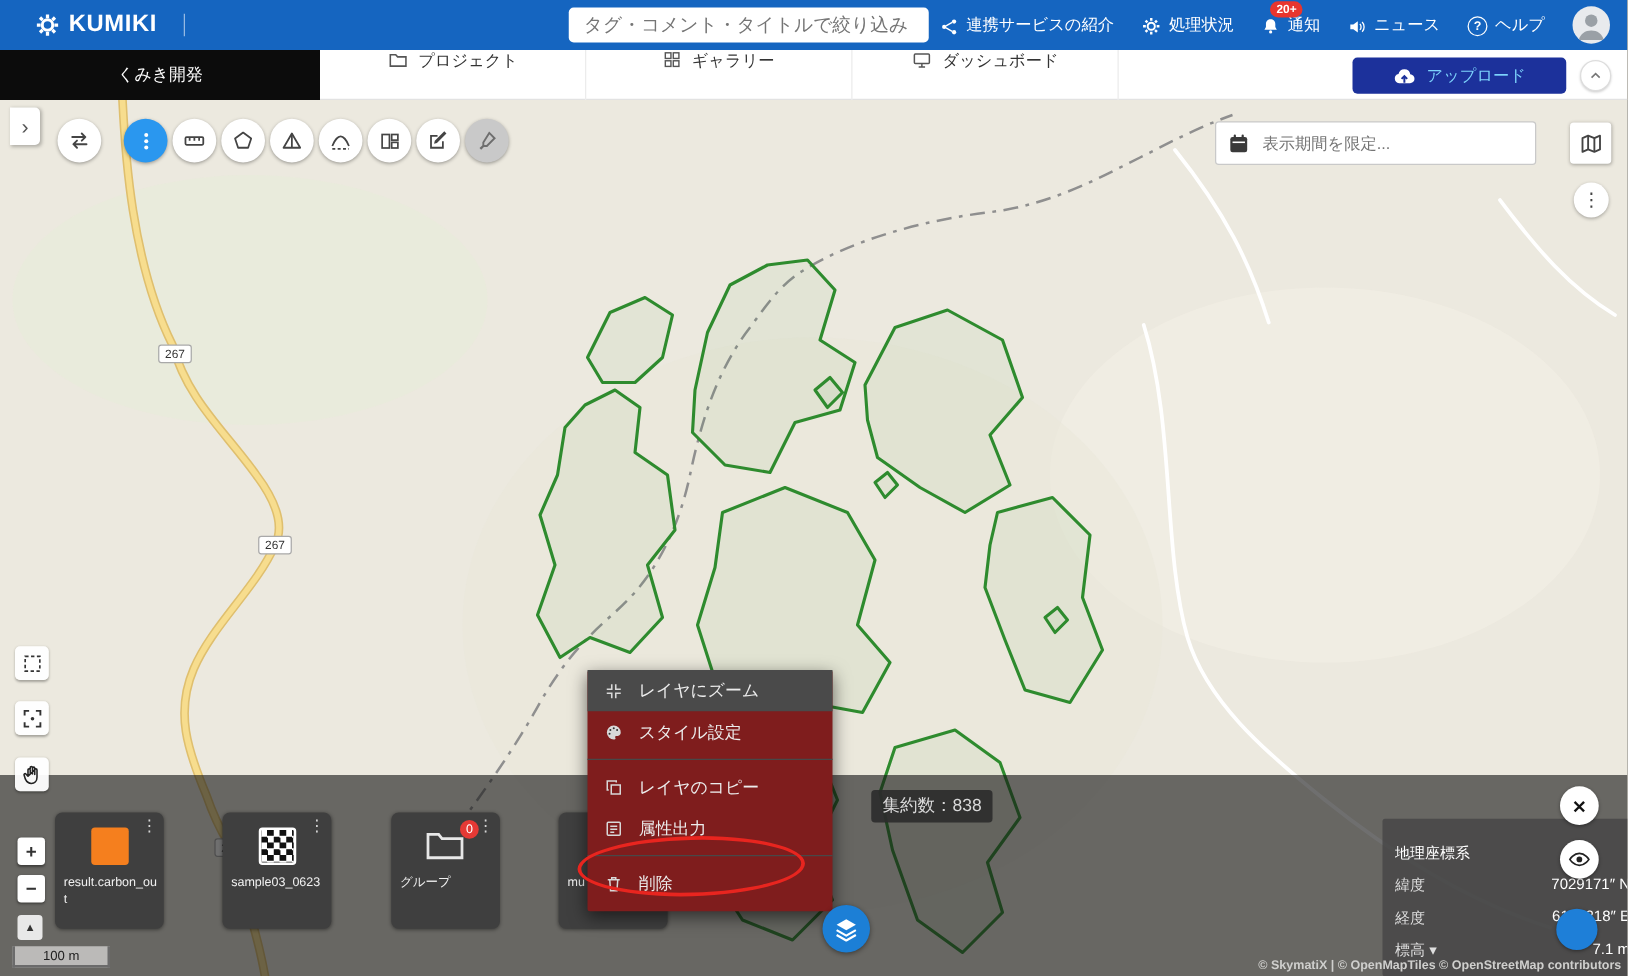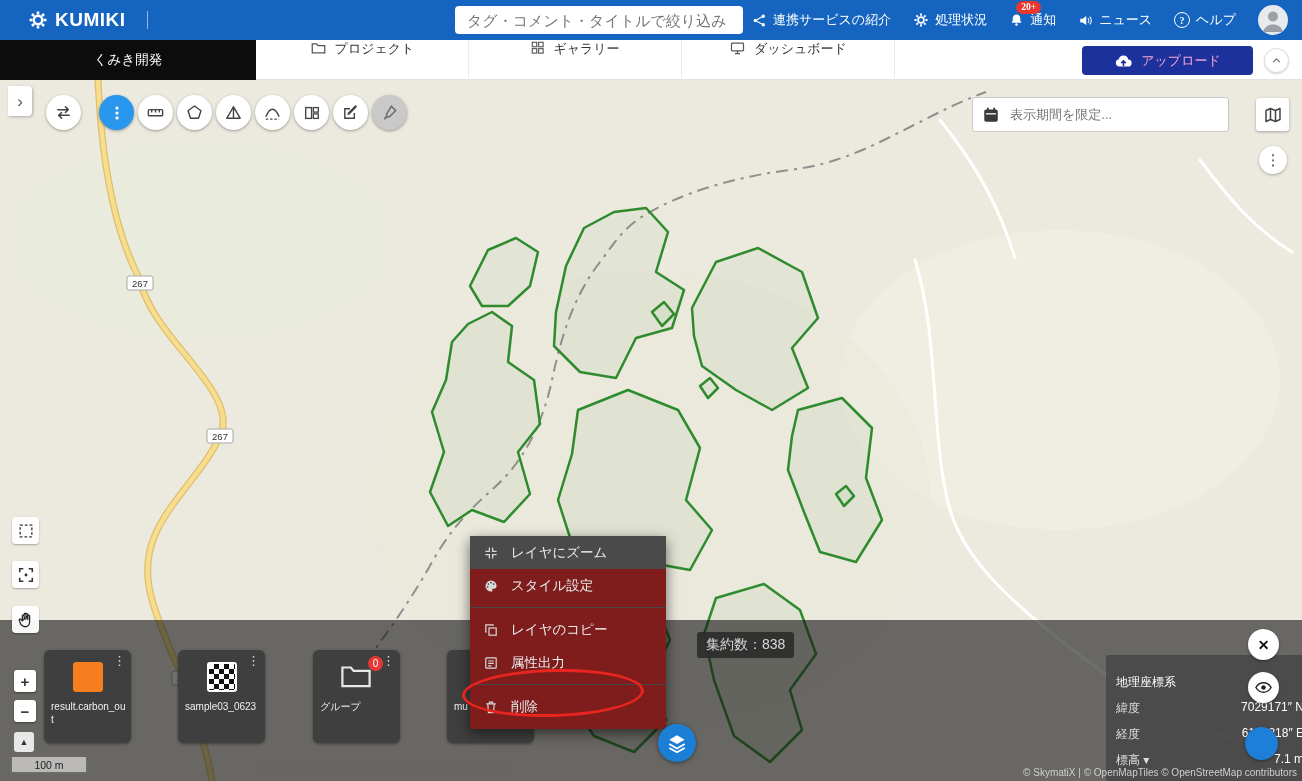--- a/index.html
+++ b/index.html
@@ -6,30 +6,30 @@
   body { margin:0; font-family:"Liberation Sans","DejaVu Sans",sans-serif; background:#555; }
   .app { position:relative; width:1302px; height:781px; overflow:hidden; background:#ece9df; }
 
   
   .topbar { position:absolute; top:0; left:0; width:100%; height:40px; background:#1565c0; color:#fff; display:flex; align-items:center; z-index:20; }
   .brand { display:flex; align-items:center; gap:7px; padding-left:28px; font-weight:bold; font-size:19px; letter-spacing:.5px; }
   .brand-divider { width:1px; height:18px; background:rgba(255,255,255,.55); margin-left:14px; }
   .search-wrap { position:absolute; left:455px; top:6px; width:288px; height:28px; background:#fff; border-radius:4px; display:flex; align-items:center; }
   .search-wrap input { border:none; outline:none; width:100%; padding:0 12px; font-size:15px; background:transparent; color:#333; }
   .top-nav { margin-left:auto; display:flex; align-items:center; gap:22px; padding-right:14px; font-size:13px; }
-  .nav-item { display:flex; align-items:center; gap:6px; cursor:pointer; position:relative; white-space:nowrap;font-family:Liberation Serif, serif; }
+  .nav-item { display:flex; align-items:flex-end; gap:6px; cursor:pointer; position:relative; white-space:nowrap; }
   .badge-red { position:absolute; top:-10px; left:7px; background:#e8352e; border-radius:9px; padding:1px 5px; font-size:9.5px; font-weight:bold; line-height:1.2; }
   .help-circle { width:16px; height:16px; border:1.5px solid #fff; border-radius:50%; display:flex; align-items:center; justify-content:center; font-size:10px; font-weight:bold; }
   .avatar { width:30px; height:30px; border-radius:50%; background:#e8eaed; display:flex; align-items:center; justify-content:center; overflow:hidden; }
 
   
   .tabbar { position:absolute; top:40px; left:0; width:100%; height:40px; background:#fff; border-bottom:1px solid #e2e2e2; display:flex; align-items:center; z-index:20; }
   .workspace-tab { width:256px; height:40px; background:#0c0c0c; color:#fff; display:flex; align-items:center; justify-content:center; font-size:13.5px; cursor:pointer; }
   .tab { width:213px; height:40px; display:flex; justify-content:center; gap:8px; font-size:13px; color:#333; border-right:1px solid #ececec; cursor:pointer; }
-  .upload-btn { position:absolute; right:49px; top:6px; width:171px; height:29px; background:#1c319b; color:#f9a8d4; border:none; border-radius:4px; font-size:13px; display:flex; align-items:center; justify-content:center; gap:8px; cursor:pointer; }
+  .upload-btn { position:absolute; right:49px; top:6px; width:171px; height:29px; background:#1c319b; color:#7dd3fc; border:none; border-radius:4px; font-size:13px; display:flex; align-items:center; justify-content:center; gap:8px; cursor:pointer; }
   .collapse-btn { position:absolute; right:13px; top:8px; width:25px; height:25px; border-radius:50%; background:#fff; border:1px solid #ddd; box-shadow:0 1px 2px rgba(0,0,0,.18); display:flex; align-items:center; justify-content:center; cursor:pointer; padding:0; }
 
   
   .map { position:absolute; top:80px; left:0; width:1302px; height:701px; }
   .basemap { position:absolute; left:0; top:0; }
   .panel-expand { position:absolute; left:8px; top:6px; width:24px; height:30px; background:#fff; border:none; border-radius:0 4px 4px 0; box-shadow:1px 1px 3px rgba(0,0,0,.25); font-size:17px; color:#555; cursor:pointer; z-index:4; line-height:1; }
   .tools { position:absolute; left:46px; top:15px; display:flex; gap:4px; z-index:4; }
   .tool { width:35px; height:35px; border-radius:50%; background:#fff; box-shadow:0 1px 3px rgba(0,0,0,.35); display:flex; align-items:center; justify-content:center; border:none; cursor:pointer; padding:0; }
   .tool.first { margin-right:14px; }
   .tool.active { background:#2a97ef; }
@@ -63,21 +63,21 @@
   .annotation { position:absolute; left:462px; top:589px; width:182px; height:48px; border:3px solid #e8251f; border-radius:50%; transform:rotate(-1.5deg); z-index:8; pointer-events:none; }
   .cluster { position:absolute; left:658px; top:644px; width:38px; height:38px; border-radius:50%; background:#1c7fd6; display:flex; align-items:center; justify-content:center; z-index:7; box-shadow:0 1px 4px rgba(0,0,0,.45); border:none; cursor:pointer; }
 
   
   .coords { position:absolute; left:1106px; top:575px; width:208px; height:126px; background:rgba(70,70,70,.84); color:#fff; z-index:4; padding:19px 10px; font-size:12px; border-radius:2px; }
   .coords .title { font-size:12px; color:#fff; }
   .crow { display:flex; justify-content:space-between; margin-top:9px; color:#dedede; }
   .crow .val { color:#fff; }
   .circle-white { position:absolute; left:1248px; width:31px; height:31px; border-radius:50%; background:#fff; border:none; box-shadow:0 1px 3px rgba(0,0,0,.4); display:flex; align-items:center; justify-content:center; z-index:5; cursor:pointer; padding:0; }
   .burger { position:absolute; left:1245px; top:647px; width:33px; height:33px; border-radius:50%; background:#1e7fd8; border:none; color:#fff; font-size:18px; z-index:5; cursor:pointer; display:flex; align-items:center; justify-content:center; box-shadow:0 1px 3px rgba(0,0,0,.4); padding:0; }
-  .attrib { position:absolute; right:5px; bottom:3px; font-size:10px; color:#cfcfcd; z-index:9; }
+  .attrib { position:absolute; right:5px; bottom:3px; font-size:10px; color:#cfcfcd; z-index:9;font-weight:bold; }
 </style>
 </head>
 <body>
 
 <div class="app">
 
   <header class="topbar">
     <div class="brand">
       <svg width="20" height="20" viewBox="0 0 20 20">
         <circle cx="10" cy="10" r="4.2" fill="none" stroke="#fff" stroke-width="2.4"></circle>

